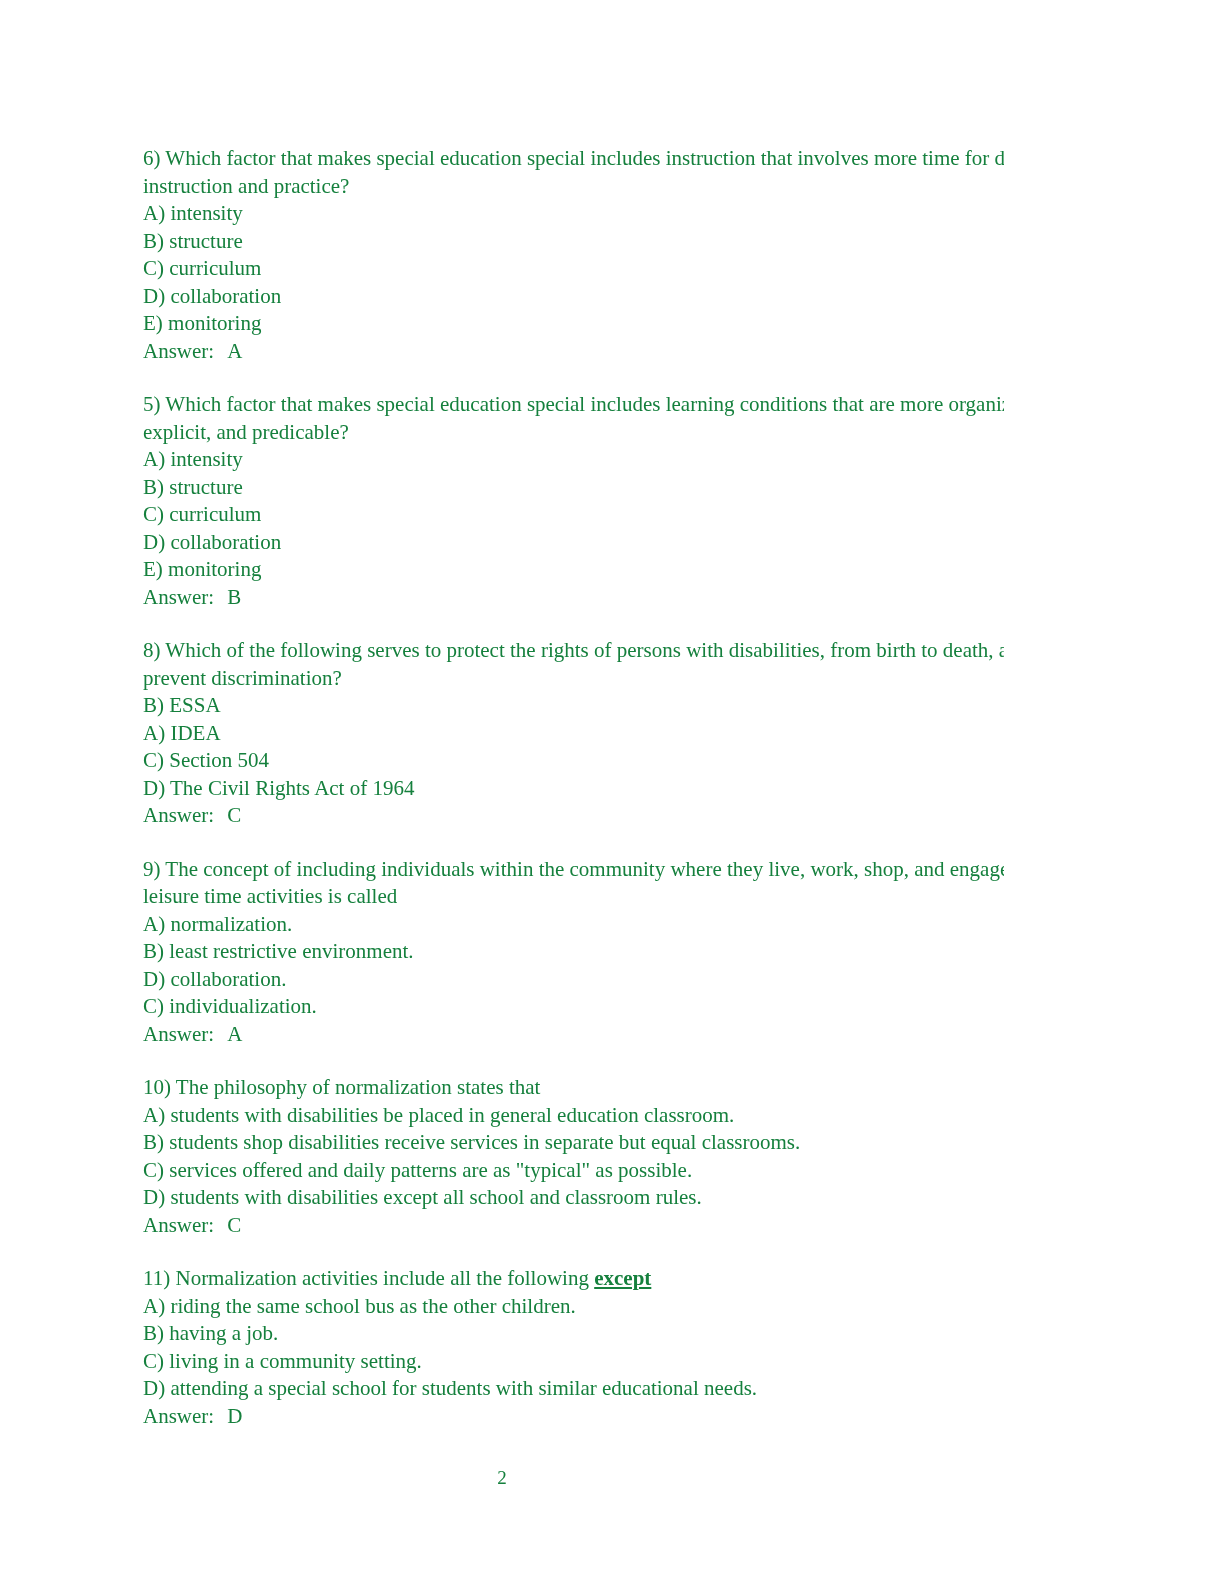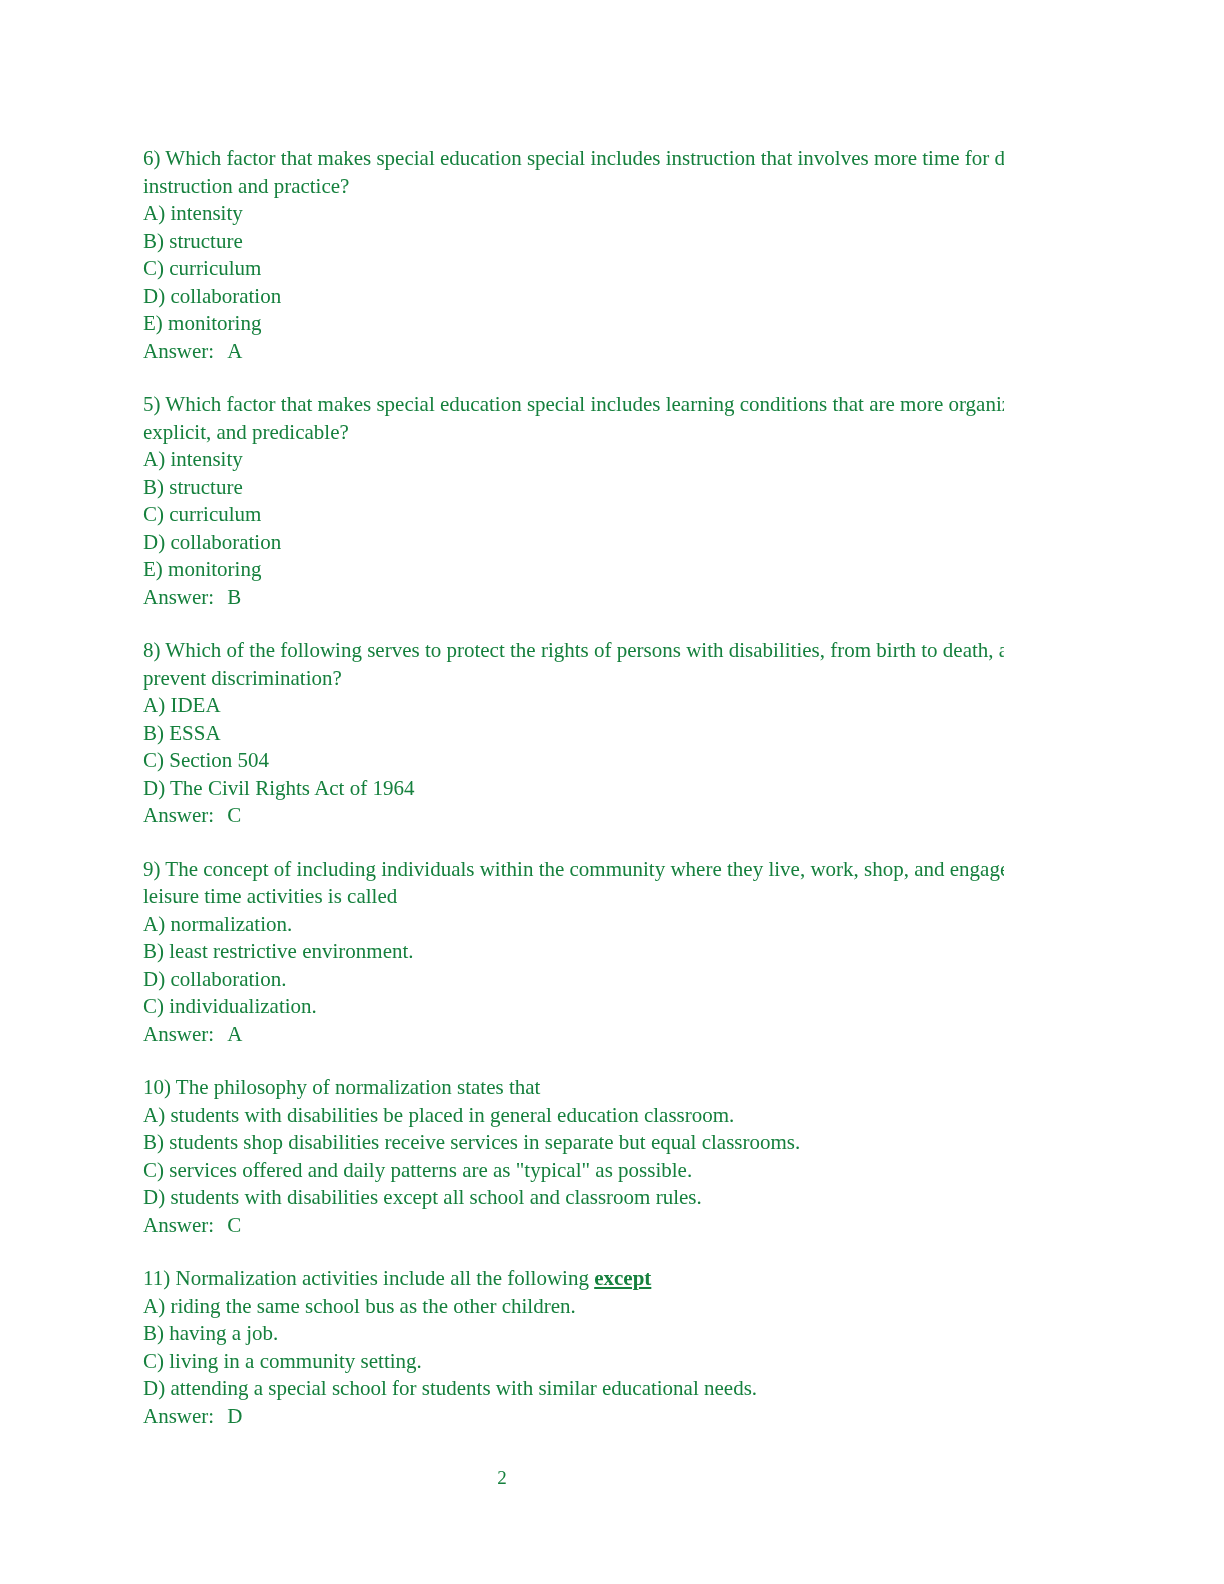--- a/index.html
+++ b/index.html
@@ -55,22 +55,22 @@
         <p class="stem"><span>5) Which factor that makes special education special includes learning conditions that are more organized, explicit, and predicable?</span></p>
         <p class="option">A) intensity</p>
         <p class="option">B) structure</p>
         <p class="option">C) curriculum</p>
         <p class="option">D) collaboration</p>
         <p class="option">E) monitoring</p>
         <p class="answer"><span>Answer:</span><span class="answer-value">B</span></p>
       </div>
       <div class="question">
         <p class="stem"><span>8) Which of the following serves to protect the rights of persons with disabilities, from birth to death, and to prevent discrimination?</span></p>
+        <p class="option">B) ESSA</p>
         <p class="option">A) IDEA</p>
-        <p class="option">B) ESSA</p>
         <p class="option">C) Section 504</p>
         <p class="option">D) The Civil Rights Act of 1964</p>
         <p class="answer"><span>Answer:</span><span class="answer-value">C</span></p>
       </div>
       <div class="question">
         <p class="stem"><span>9) The concept of including individuals within the community where they live, work, shop, and engage in leisure time activities is called</span></p>
         <p class="option">A) normalization.</p>
         <p class="option">B) least restrictive environment.</p>
         <p class="option">D) collaboration.</p>
         <p class="option">C) individualization.</p>

